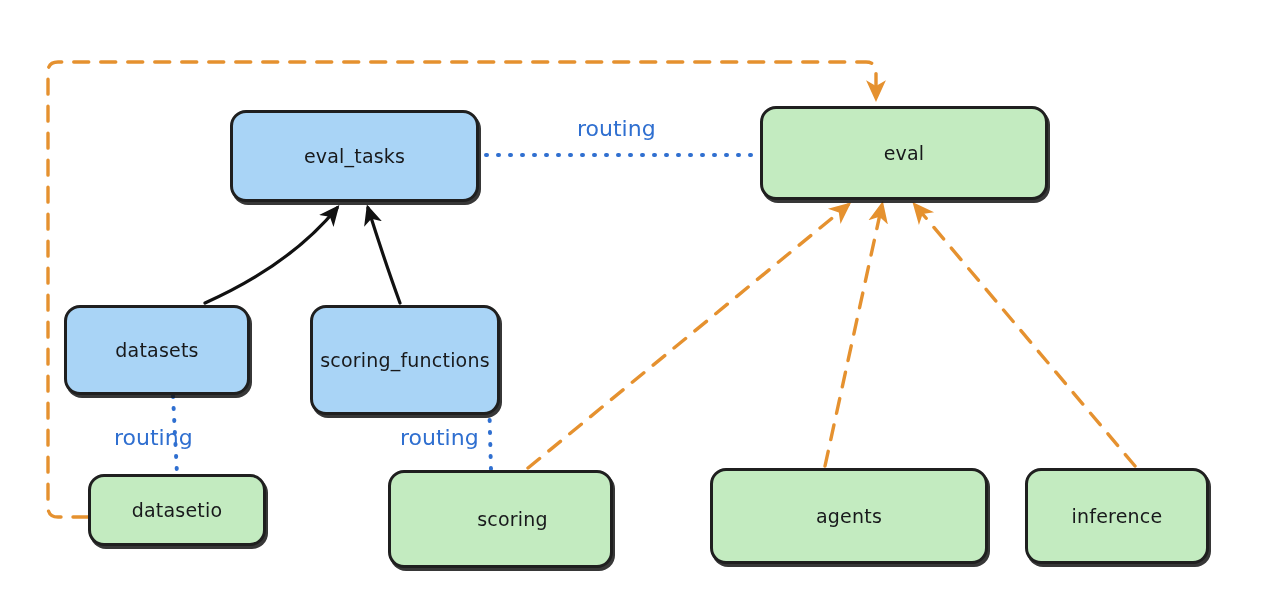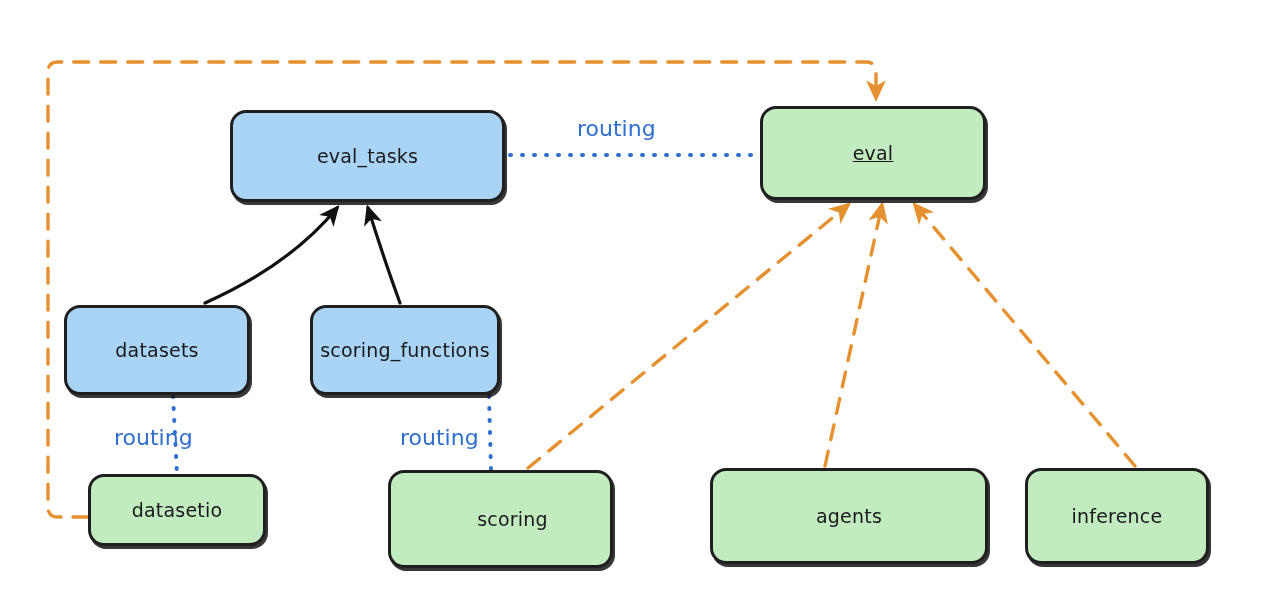--- a/index.html
+++ b/index.html
@@ -77,33 +77,33 @@
     <path d="M 88 517 L 58 517 Q 48 517 48 507 L 48 72 Q 48 62 58 62
              L 866 62 Q 876 62 876 72 L 876 98" fill="none" stroke="#e5912f" stroke-width="3.4" stroke-linecap="round" stroke-dasharray="15 12" marker-end="url(#arrow-orange)"></path>
 
     <path d="M 528 468 L 848 205" fill="none" stroke="#e5912f" stroke-width="3.4" stroke-linecap="round" stroke-dasharray="15 12" marker-end="url(#arrow-orange)"></path>
 
     <path d="M 825 466 L 882 205" fill="none" stroke="#e5912f" stroke-width="3.4" stroke-linecap="round" stroke-dasharray="15 12" marker-end="url(#arrow-orange)"></path>
 
     <path d="M 1135 466 L 915 205" fill="none" stroke="#e5912f" stroke-width="3.4" stroke-linecap="round" stroke-dasharray="15 12" marker-end="url(#arrow-orange)"></path>
   </svg>
 
-  <div class="node blue" style="left:230px; top:110px; width:275px; height:92px;">
+  <div class="node blue" style="left:230px; top:110px; width:249px; height:92px;">
     <span class="node-label">eval_tasks</span>
   </div>
 
-  <div class="node green" style="left:760px; top:106px; width:226px; height:94px;text-decoration:underline;">
+  <div class="node green" style="left:760px; top:106px; width:288px; height:94px;">
     <span class="node-label">eval</span>
   </div>
 
   <div class="node blue" style="left:64px; top:305px; width:186px; height:90px;">
     <span class="node-label">datasets</span>
   </div>
 
-  <div class="node blue" style="left:310px; top:305px; width:190px; height:90px;">
+  <div class="node blue" style="left:310px; top:305px; width:190px; height:110px;">
     <span class="node-label">scoring_functions</span>
   </div>
 
   <div class="node green" style="left:88px; top:474px; width:178px; height:72px;">
     <span class="node-label">datasetio</span>
   </div>
 
   <div class="node green" style="left:388px; top:470px; width:225px; height:98px;padding-left:24px;">
     <span class="node-label">scoring</span>
   </div>

